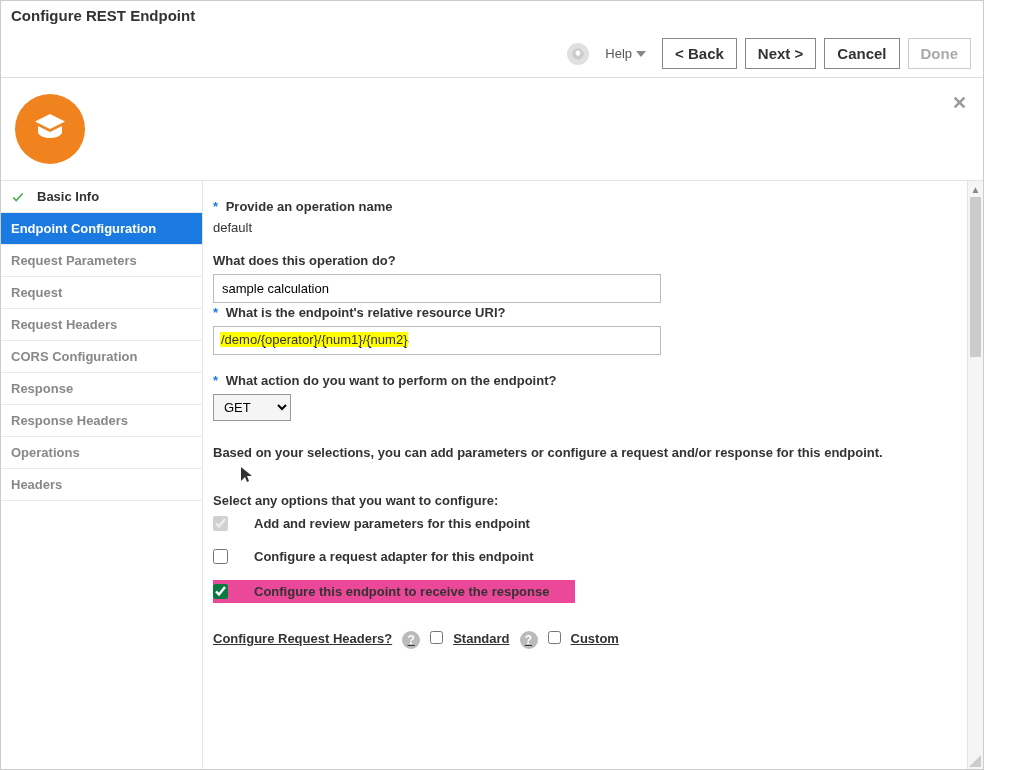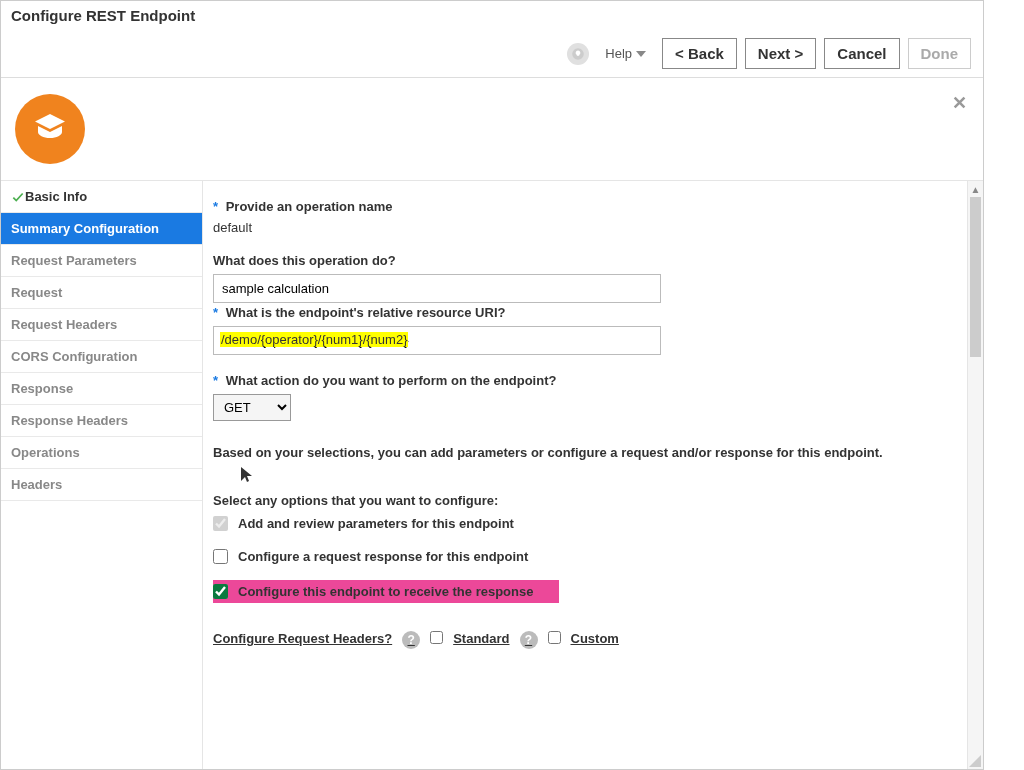--- a/index.html
+++ b/index.html
@@ -17,42 +17,42 @@
 
 .welcome { display: flex; align-items: center; padding: 16px 14px; gap: 18px; border-bottom: 1px solid #e5e5e5; position: relative; }
 .welcome-icon { width: 70px; height: 70px; border-radius: 50%; background: #f0831e; display: flex; align-items: center; justify-content: center; flex-shrink: 0; }
 .welcome-icon svg { width: 36px; height: 36px; fill: #fff; }
 .welcome-text .wt-title { font-weight: bold; font-size: 14px; margin-bottom: 4px; }
 .welcome-text .wt-sub { color: #444; font-size: 13px; }
 .welcome-close { position: absolute; right: 16px; top: 14px; font-size: 18px; color: #999; cursor: pointer; font-weight: bold; }
 
 .body-row { display: flex; flex: 1; min-height: 0; }
 .sidebar { width: 202px; flex-shrink: 0; border-right: 1px solid #e5e5e5; }
-.sidebar-item { padding: 8px 10px; border-bottom: 1px solid #e9e9e9; color: #888; font-weight: bold; cursor: pointer; display: flex; align-items: center; gap: 0; }
+.sidebar-item { padding: 8px 10px; border-bottom: 1px solid #e9e9e9; color: #888; font-weight: bold; cursor: pointer; display: flex; align-items: center; gap: 12px; }
 .sidebar-item.current { background: #fff; color: #333; }
 .sidebar-item.active { background: #1a7ae2; color: #fff; }
 .check-icon { width: 14px; height: 14px; }
 .check-icon svg { width: 14px; height: 14px; stroke: #4caf50; stroke-width: 3; fill: none; }
 
 .content { flex: 1; position: relative; overflow: hidden; }
 .content-inner { padding: 18px 18px 18px 10px; height: 100%; overflow-y: auto; }
 .scroll-track { position: absolute; right: 0; top: 0; width: 16px; height: 100%; background: #f5f5f5; border-left: 1px solid #e5e5e5; }
 .scroll-arrow { height: 16px; display: flex; align-items: center; justify-content: center; color: #888; font-size: 10px; }
 .scroll-thumb { background: #ccc; height: 160px; margin: 0 2px; }
 
 .label-row { margin-bottom: 6px; font-weight: bold; color: #333; }
 .req-star { color: #1a7ae2; font-weight: bold; margin-right: 4px; }
 .value-text { margin-bottom: 18px; color: #333; }
 .text-input { width: 448px; padding: 6px 8px; border: 1px solid #bbb; margin-bottom: 2px; font-size: 13px; }
 .highlight { background: #ffff00; }
 .select { width: 78px; padding: 4px 6px; border: 1px solid #999; background: #f5f5f5; margin-bottom: 24px; font-size: 13px; }
 
 .section-note { font-weight: bold; margin-bottom: 12px; color: #333; }
 .cursor-img { display: inline-block; position: relative; top: 3px; margin-left: 28px; }
-.opt-row { display: flex; align-items: center; gap: 10px; margin-bottom: 14px; font-weight: bold; padding: 2px 0; }
+.opt-row { display: flex; align-items: center; gap: 26px; margin-bottom: 14px; font-weight: bold; padding: 2px 0; }
 .opt-row input[type="checkbox"] { width: 15px; height: 15px; }
 .opt-row.checked-disabled input { accent-color: #888; }
 .opt-row.hl { background: #ec4899; display: inline-flex; padding: 4px 26px 4px 0; }
 .opt-row.hl input { accent-color: #0a7a3f; }
 
 .headers-row { display: flex; align-items: flex-start; gap: 10px; font-weight: bold; text-decoration: underline; }
 .q-icon { width: 18px; height: 18px; border-radius: 50%; background: #bbb; color: #fff; display: inline-flex; align-items: center; justify-content: center; font-size: 12px; }
 
 .resize-handle { position: absolute; right: 2px; bottom: 2px; width: 14px; height: 14px; }
 .resize-handle::before { content: ""; position: absolute; right: 0; bottom: 0; width: 0; height: 0; border-right: 12px solid #ccc; border-top: 12px solid transparent; }
@@ -92,21 +92,21 @@
 
   <div class="body-row">
     <div class="sidebar">
       <div class="sidebar-item current">
         <span class="check-icon"><svg viewBox="0 0 24 24">
               <polyline points="4,13 9,18 20,6"></polyline>
             </svg></span>
         <span>Basic Info</span>
       </div>
       <div class="sidebar-item active">
-        <span>Summary Configuration</span>
+        <span>Endpoint Configuration</span>
       </div>
       <div class="sidebar-item">
         <span>Request Parameters</span>
       </div>
       <div class="sidebar-item">
         <span>Request</span>
       </div>
       <div class="sidebar-item">
         <span>Request Headers</span>
       </div>
@@ -167,21 +167,21 @@
 
         <div class="label-row">Select any options that you want to configure:</div>
 
         <label class="opt-row checked-disabled">
           <input type="checkbox" checked="" disabled="" style="">
           <span>Add and review parameters for this endpoint</span>
         </label>
 
         <label class="opt-row">
           <input type="checkbox" style="">
-          <span>Configure a request response for this endpoint</span>
+          <span>Configure a request adapter for this endpoint</span>
         </label>
 
         <div>
         <label class="opt-row hl">
           <input type="checkbox" checked="" style="">
           <span>Configure this endpoint to receive the response</span>
         </label>
         </div>
 
         <div style="height:14px;"></div>

